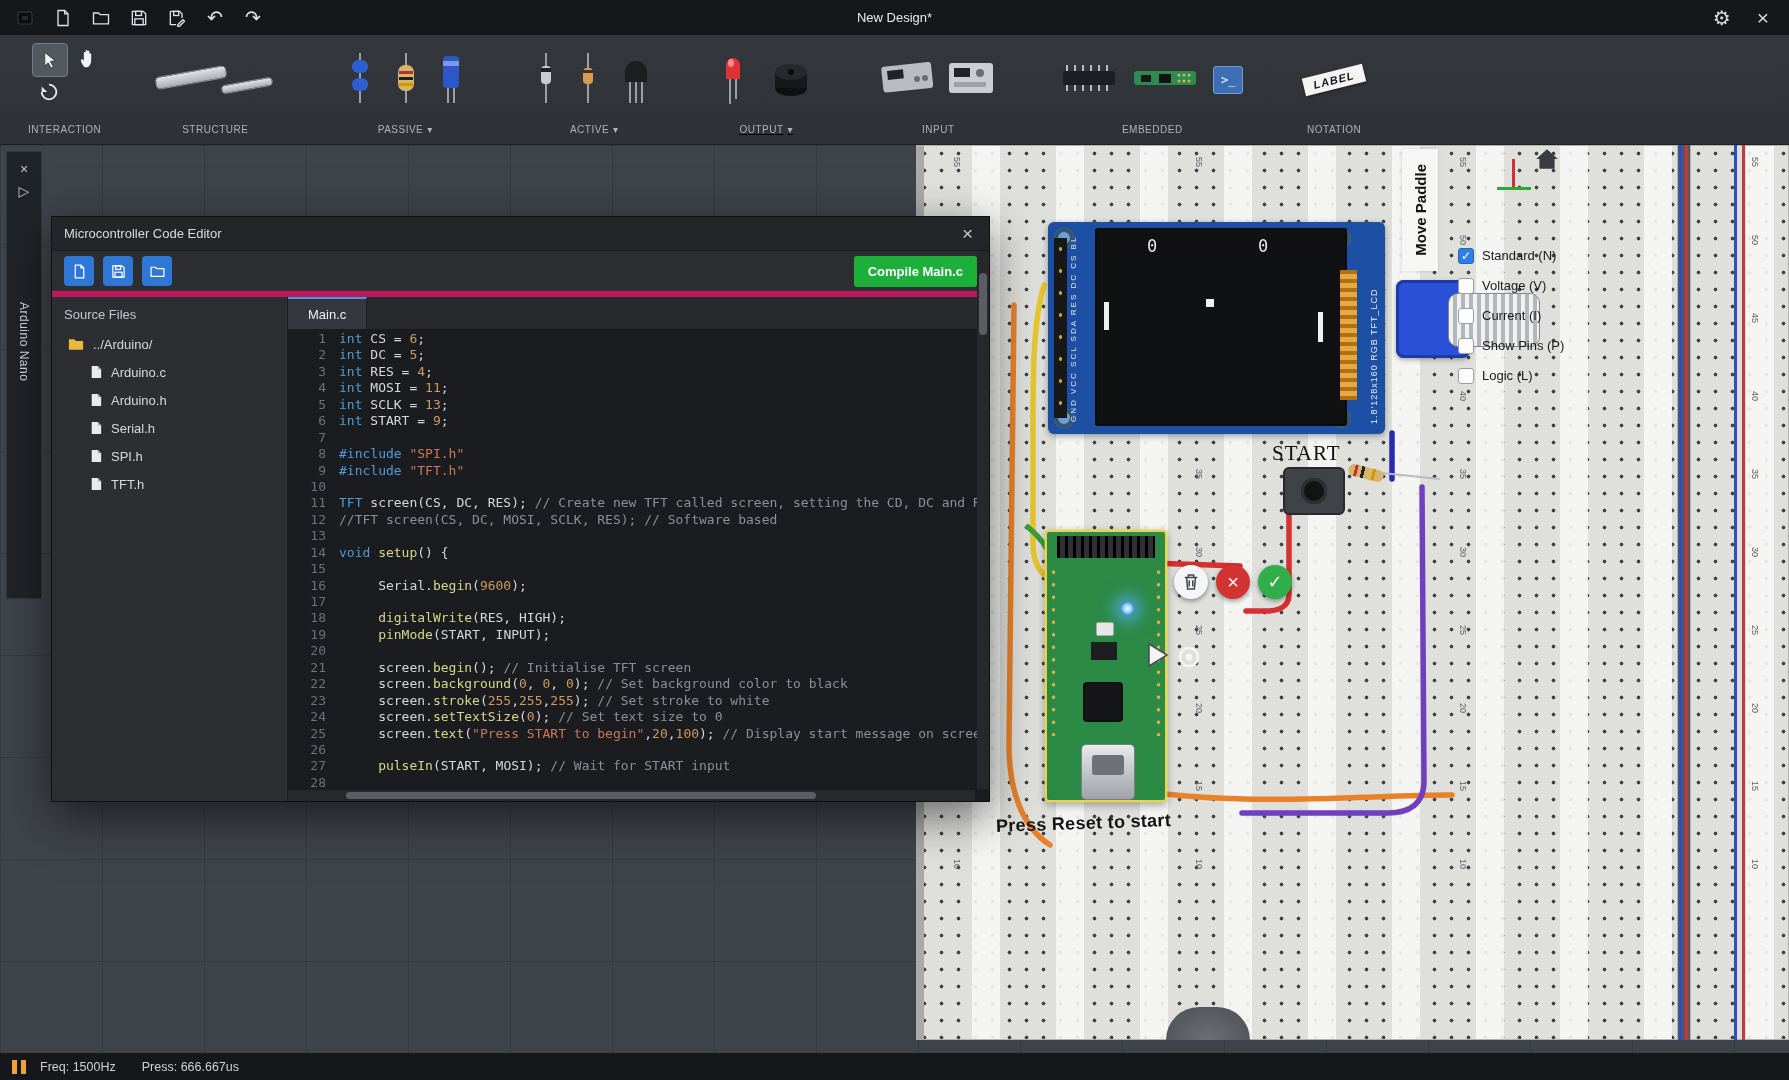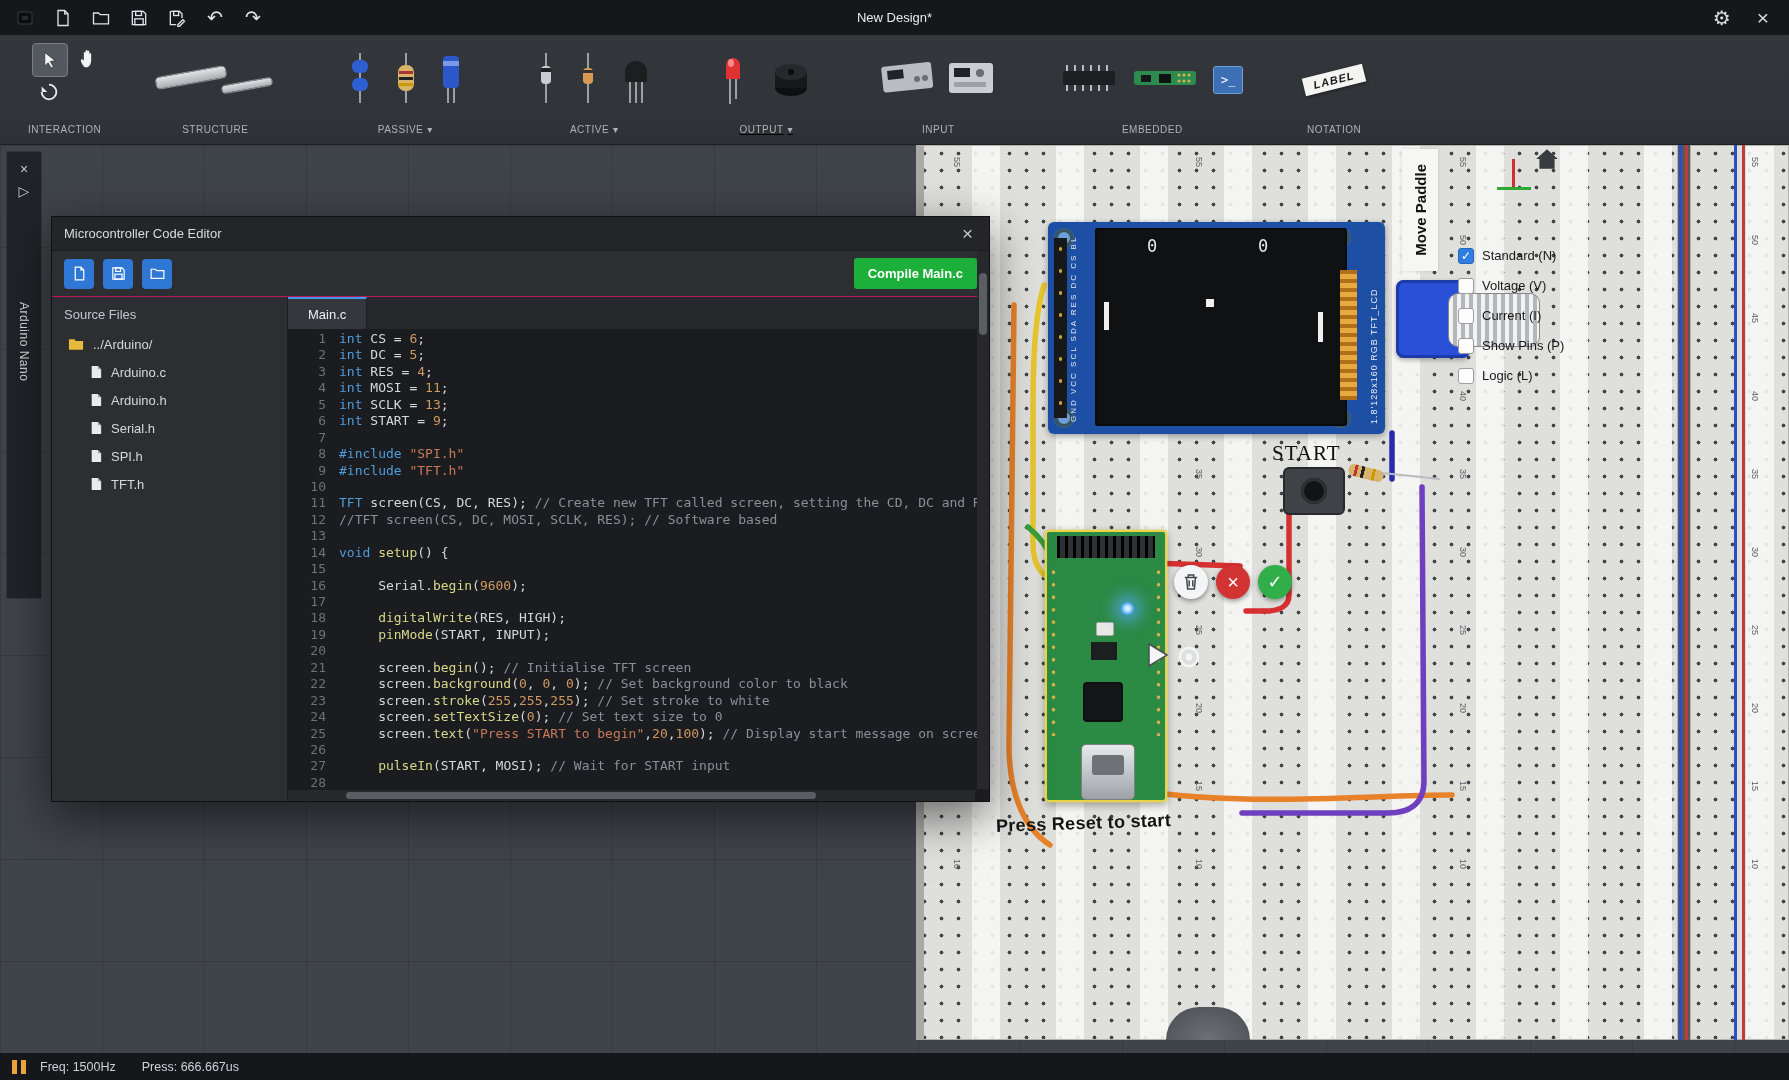--- a/index.html
+++ b/index.html
@@ -163,21 +163,21 @@
   #left-strip .strip-btn { color:#c6c9cd; font-size:14px; height:22px; display:flex; align-items:center; }
   #strip-title { margin-top:100px; writing-mode:vertical-rl; font-size:12px; color:#d4d6d9; letter-spacing:.5px; white-space:nowrap; }
 
   
   #editor-dialog { position:absolute; left:51px; top:71px; width:939px; height:586px; z-index:30;
     background:#2c2e32; border:1px solid #0f1113; box-shadow:0 14px 44px rgba(0,0,0,.55);
     display:flex; flex-direction:column; }
   #dlg-title { height:34px; flex:none; background:#232528; border-bottom:1px solid #1a1c1f;
     display:flex; align-items:center; padding:0 12px; font-size:13px; color:#d8dadd; }
   #dlg-close { margin-left:auto; font-size:19px; color:#c3c6ca; padding:0 4px; }
-  #dlg-toolbar { height:46px; flex:none; display:flex; align-items:center; gap:9px; padding:0 12px; border-bottom:1px solid #be185d; }
+  #dlg-toolbar { height:46px; flex:none; display:flex; align-items:center; gap:9px; padding:0 12px; border-bottom:6px solid #be185d; }
   .blue-btn { width:30px; height:30px; border-radius:4px; background:var(--c-button-blue,#2e77d4);
     display:flex; align-items:center; justify-content:center; }
   .blue-btn svg { stroke:#fff; fill:none; stroke-width:1.7; }
   #compile-btn { margin-left:auto; background:var(--c-compile-green,#1caf3a); color:#fff; font-weight:bold;
     font-size:13px; padding:8px 14px; border-radius:3px; border:none; cursor:default; }
   #dlg-body { flex:1; display:flex; min-height:0; }
   #files-panel { width:236px; flex:none; border-right:1px solid #1d1f22; display:flex; flex-direction:column; }
   #files-header { font-size:13px; color:#c3c7cb; padding:10px 12px 8px; }
   .tree-row { display:flex; align-items:center; gap:9px; height:28px; padding-left:16px; font-size:13px; color:#d6d8da; cursor:default; }
   .tree-row.file { padding-left:38px; }

